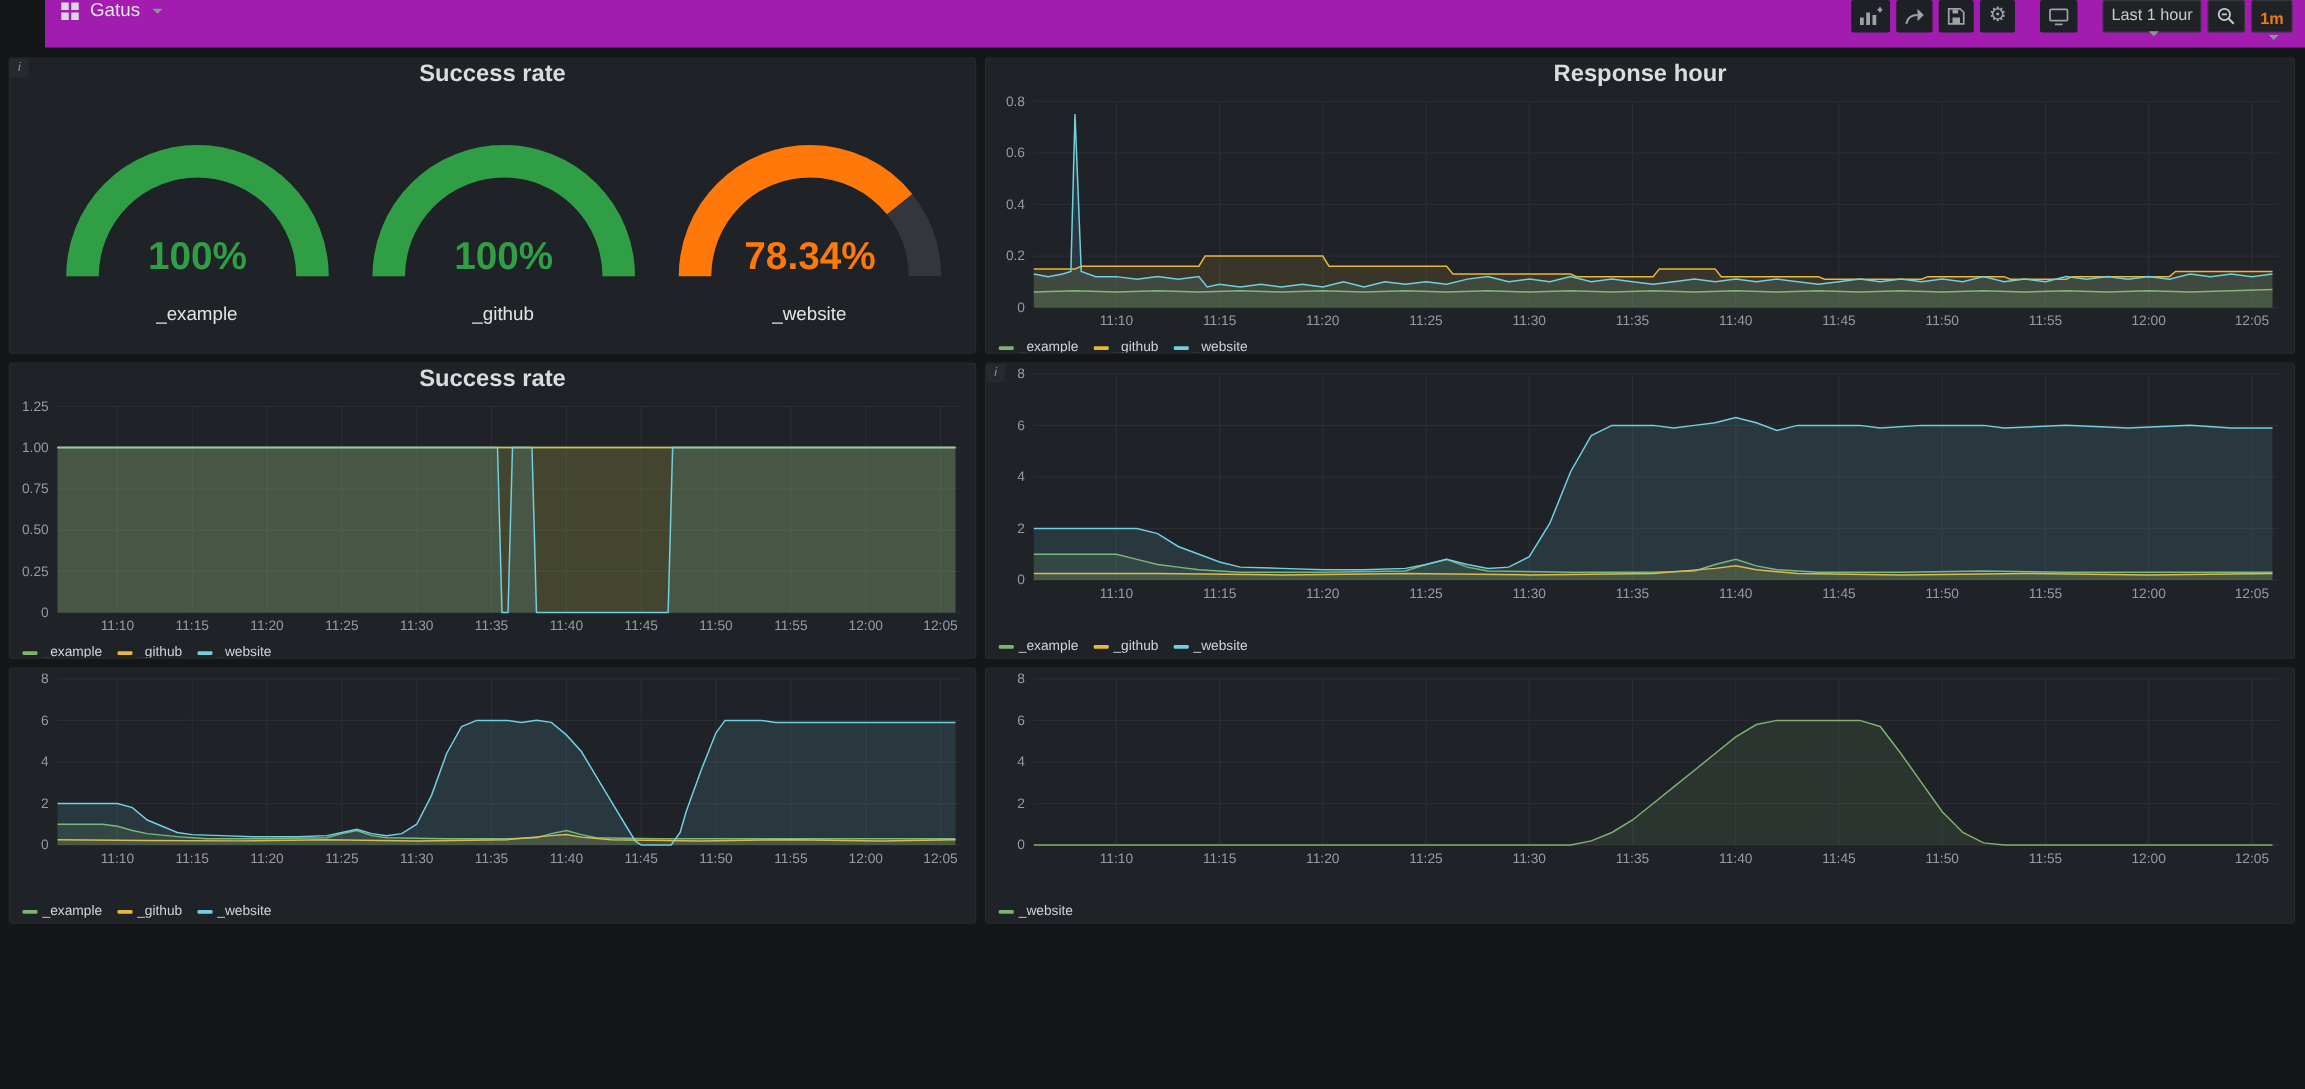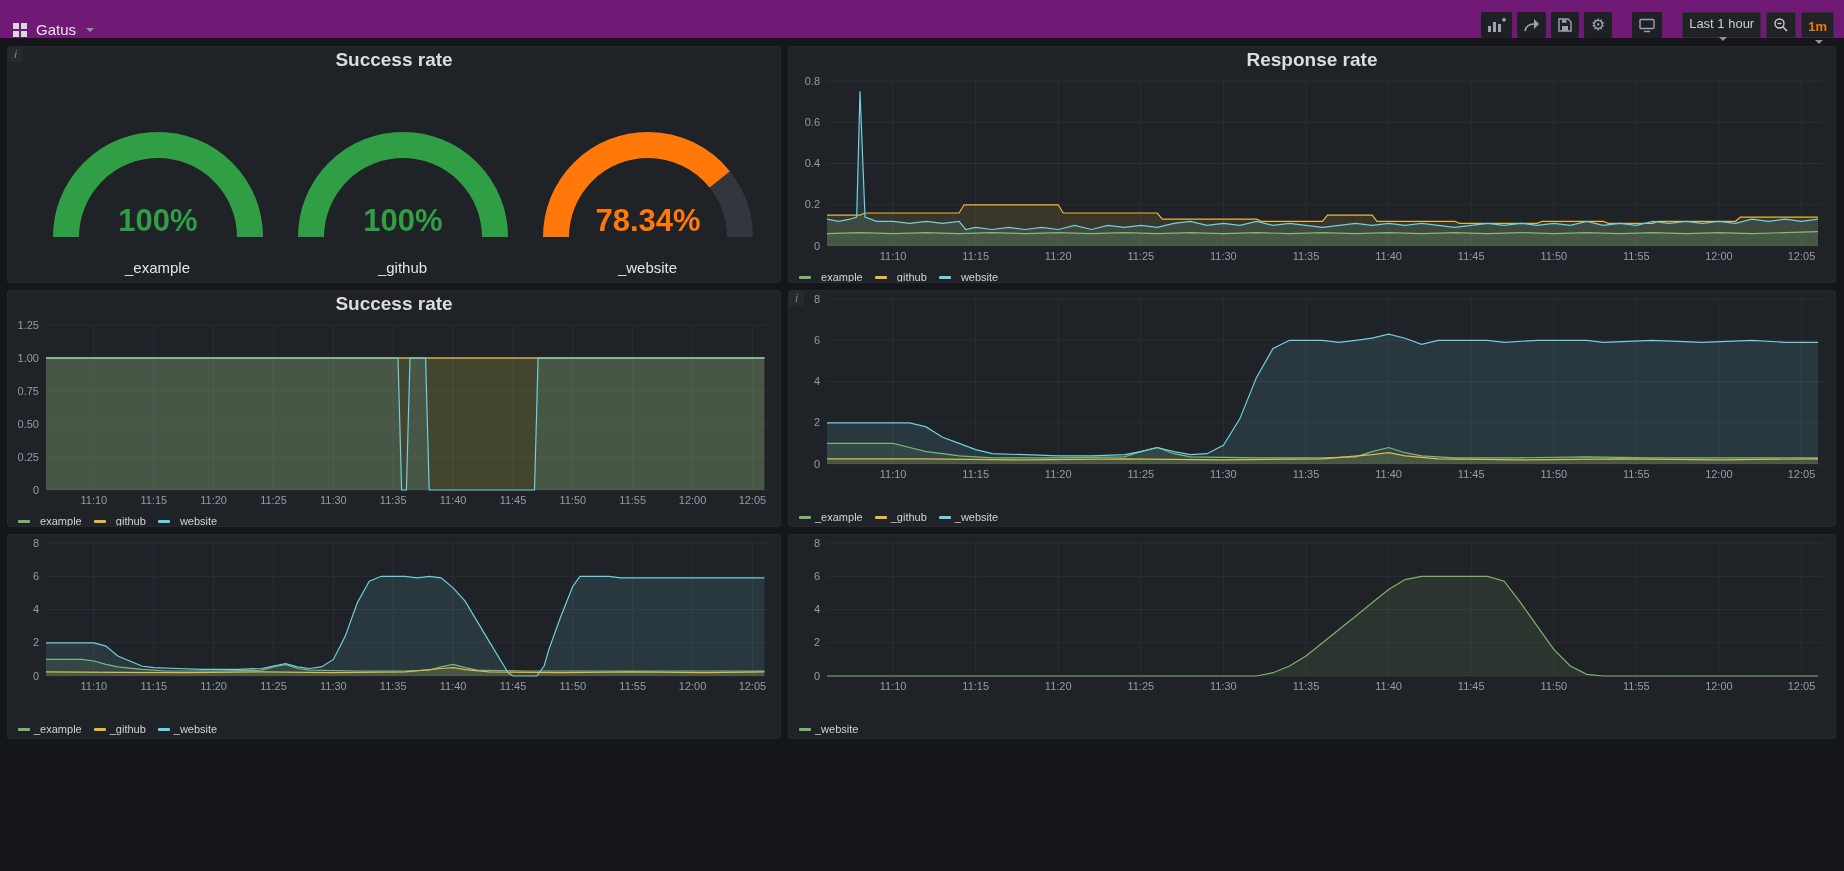--- a/index.html
+++ b/index.html
@@ -1,22 +1,22 @@
 <!DOCTYPE html>
 <html><head>
 <meta charset="utf-8">
 <style>
   * { margin:0; padding:0; box-sizing:border-box; }
   html,body { width:1844px; height:871px; overflow:hidden;
     background:#141619; color:#d8d9da;
     font-family:"Liberation Sans","DejaVu Sans",sans-serif; }
 
   
-  .navbar { height:38px; display:flex; align-items:flex-end; justify-content:space-between;
-    padding:0 10px 0 12px; background:#701a75; }
+  .navbar { height:38px; display:flex; align-items:flex-start; justify-content:space-between;
+    padding:0 10px 0 12px; background:#a21caf;margin-left:36px; }
   .nav-left { display:flex; align-items:center; gap:8px; }
   .dash-title { font-size:15px; color:#e3e4e6; cursor:pointer; }
   .caret { display:inline-block; width:0; height:0; border-left:4px solid transparent;
     border-right:4px solid transparent; border-top:4px solid #8d949e; margin-left:2px; }
   .nav-right { display:flex; align-items:center; gap:5px; }
   .icon-btn { display:flex; align-items:center; justify-content:center; gap:6px;
     height:26px; min-width:28px; padding:0 6px; background:#1d2024; border:none;
     border-radius:2px; color:#9da2aa; cursor:pointer; font-size:13px;
     font-family:inherit; }
   .icon-btn.boxed { background:#202226; border:1px solid #2f3237; color:#c7ccd1;flex-direction:column; }
@@ -39,21 +39,21 @@
   .legend { flex:0 0 18px; display:flex; align-items:center; gap:12px; padding-left:10px;
     font-size:11px; color:#d0d4d9; }
   .legend-item { display:inline-flex; align-items:center; gap:4px; cursor:pointer; }
   .legend-mark { display:inline-block; width:12px; height:3px; border-radius:1px; }
 
   svg text { font-family:"Liberation Sans","DejaVu Sans",sans-serif; }
   .grid { stroke:#2a2d33; stroke-width:1; }
   .tick { fill:#959ca4; font-size:11px; }
 
   
-  .gauges { flex:1 1 auto; display:flex; align-items:flex-end; justify-content:space-around;
+  .gauges { flex:1 1 auto; display:flex; align-items:center; justify-content:space-around;
     padding:4px 10px 6px 10px;margin-left:17px; }
   .gauge { display:flex; flex-direction:column; align-items:center; }
   .gauge-value { font-size:31px; font-weight:bold; }
   .gauge-label { font-size:15px; color:#e3e4e6; margin-top:4px; }
 </style>
 </head>
 <body>
 
 <div class="navbar">
   <div class="nav-left">
@@ -160,21 +160,21 @@
             <path d="M 27 128 A 92 92 0 0 1 211 128" stroke="#33363c" stroke-width="26" fill="none"></path>
             <path d="M 27 128 A 92 92 0 0 1 211 128" stroke="#ff780a" stroke-width="26" fill="none" stroke-dasharray="226.4 298.0"></path>
             <text x="119" y="122" text-anchor="middle" class="gauge-value" fill="#ff780a">78.34%</text>
           </svg>
           <div class="gauge-label">_website</div>
         </div>
       </div>
   </section>
 
   <section class="panel">
-    <header class="ptitle">Response rate</header>
+    <header class="ptitle">Response hour</header>
     <div class="chart"><svg width="1046" height="191">
           <line class="grid" x1="38" x2="1034" y1="173.0" y2="173.0"></line>
           <text class="tick" x="31" y="176.5" text-anchor="end">0</text>
           <line class="grid" x1="38" x2="1034" y1="131.8" y2="131.8"></line>
           <text class="tick" x="31" y="135.3" text-anchor="end">0.2</text>
           <line class="grid" x1="38" x2="1034" y1="90.5" y2="90.5"></line>
           <text class="tick" x="31" y="94.0" text-anchor="end">0.4</text>
           <line class="grid" x1="38" x2="1034" y1="49.3" y2="49.3"></line>
           <text class="tick" x="31" y="52.8" text-anchor="end">0.6</text>
           <line class="grid" x1="38" x2="1034" y1="8.0" y2="8.0"></line>

